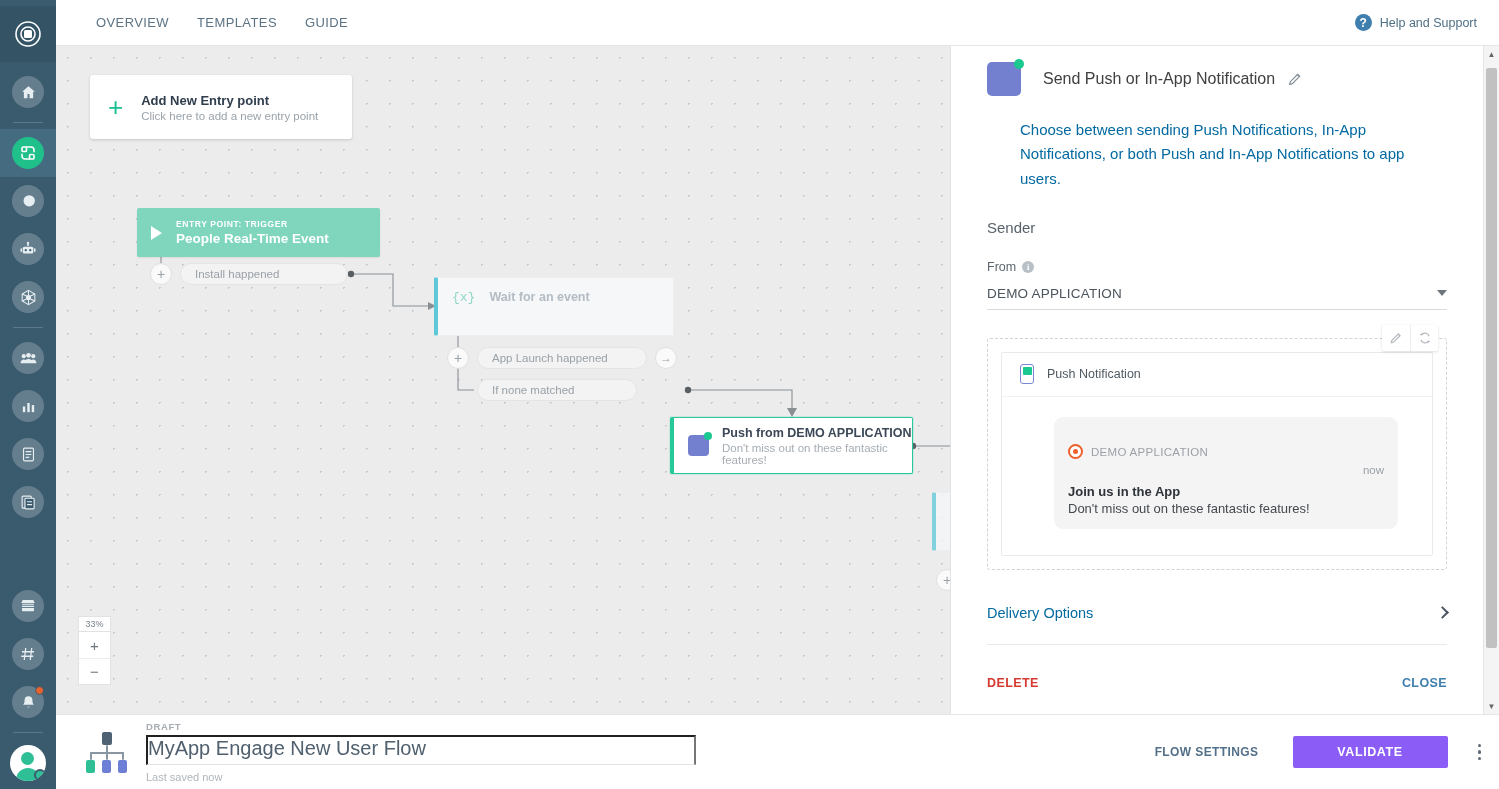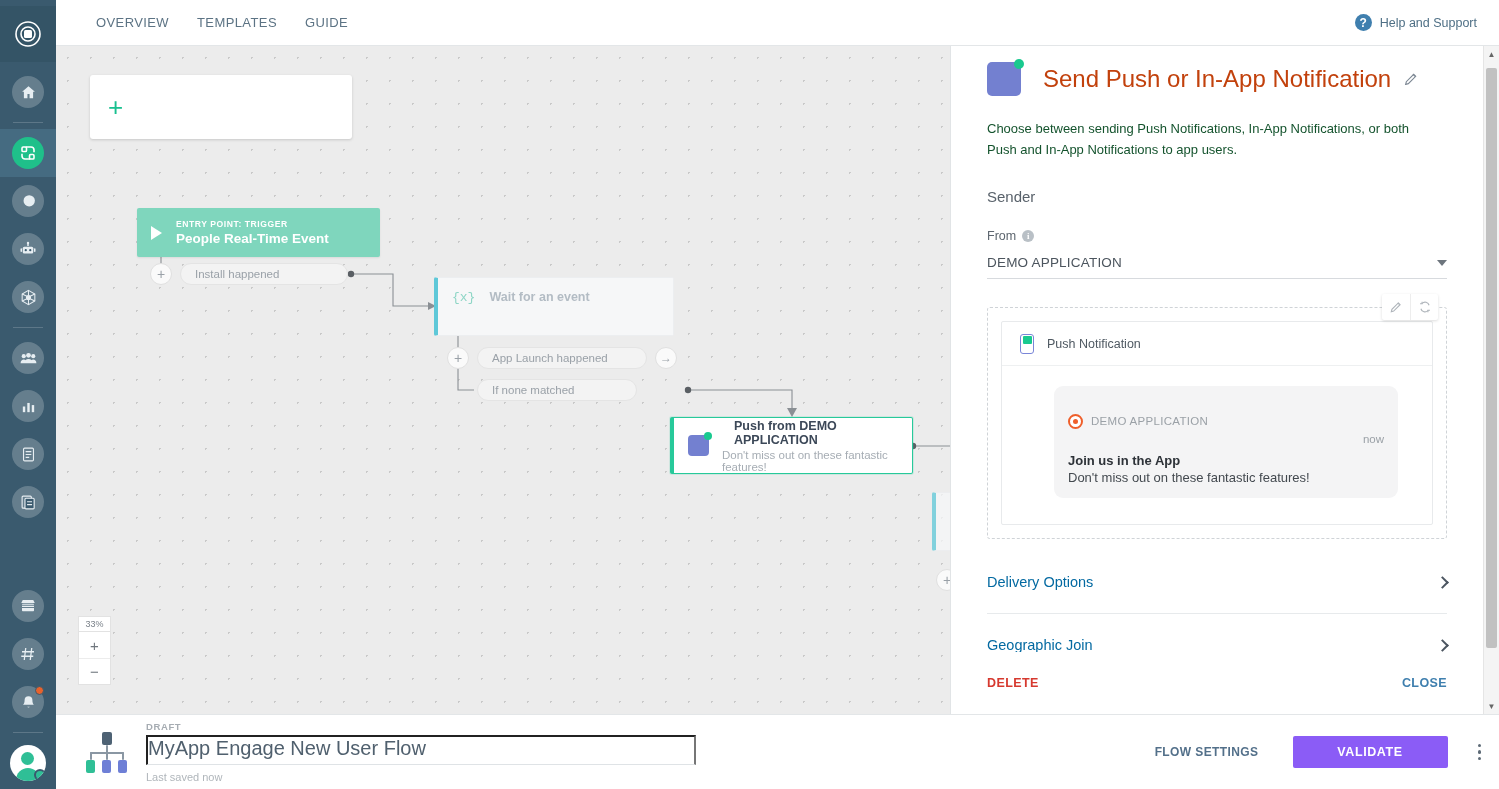--- a/index.html
+++ b/index.html
@@ -162,21 +162,21 @@
     cursor: pointer; box-shadow: 0 0 0 1px rgba(39,201,154,.15);
   }
   .pushnode .sq {
     width: 21px; height: 21px; border-radius: 4px; background: #7380d0;
     margin-right: 13px; position: relative; flex: none;
   }
   .pushnode .sq::after {
     content:''; position:absolute; right:-3px; top:-3px;
     width:8px;height:8px;border-radius:50%;background:#19c98f;
   }
-  .pushnode .t1 { font-size: 12.5px; font-weight: bold; color: #3c4858; margin-left: 12px; }
+  .pushnode .t1 { font-size: 12.5px; font-weight: bold; color: #3c4858; }
   .pushnode .t2 { font-size: 11.5px; color: #a6adb4; margin-top: 2px; }
 
   .ghostnode {
     left: 876px; top: 446px; width: 120px; height: 59px;
     background: #f6f7f8; border: 1px solid #eceef0; border-left: 4px solid #5ec8d8;
     border-radius: 2px; display:flex; align-items:flex-start; padding:12px 0 0 14px;
     opacity: .75;
   }
   .ghostplus {
     left: 880px; top: 523px;
@@ -221,26 +221,27 @@
   .panel-head { display: flex; align-items: center; }
   .panel-sq {
     width: 34px; height: 34px; border-radius: 5px; background: #7380d0;
     position: relative; flex: none;
   }
   .panel-sq::after {
     content:''; position:absolute; right:-3px; top:-3px;
     width:10px;height:10px;border-radius:50%;background:#19c98f;
   }
   .panel-title {
-    font-size: 24px; font-weight: 300; color: #c2410c; margin-left: 22px;
+    font-size: 16px; font-weight: 300; color: #404040; margin-left: 22px;
   }
   .panel-edit { margin-left: 12px; color: #7d8894; cursor: pointer; display:flex; }
   .panel-desc {
-    margin-top: 22px; font-size: 13px; line-height: 1.62; color: #14532d;
+    margin-top: 22px; font-size: 15px; line-height: 1.62; color: #0369a1;
     max-width: 452px;
+    margin-left: 33px;
   }
   .panel-section-title { margin-top: 28px; font-size: 15px; color: #59626b; }
 
   .field { margin-top: 24px; }
   .field-label { font-size: 12.5px; color: #5d666f; display: flex; align-items: center; gap: 6px; }
   .info-dot {
     width: 12px; height: 12px; border-radius: 50%; background: #b9c0c6;
     color: #fff; font-size: 9px; font-weight: bold;
     display: flex; align-items: center; justify-content: center;
     font-family: "Liberation Serif", serif;
@@ -549,20 +550,24 @@
       <path class="conn" d="M632 344 H 736 V 362"></path>
       <polygon points="731,362 741,362 736,371" fill="#8a8f94"></polygon>
       <circle cx="632" cy="344" r="3.2" fill="#5a5f64"></circle>
 
       <path class="conn" d="M857 400 H 894"></path>
       <circle cx="857" cy="400" r="3.2" fill="#5a5f64"></circle>
     </svg>
 
     <div class="node entry-add">
       <span class="plus">+</span>
+      <span>
+        <span class="ttl" style="display:block">Add New Entry point</span>
+        <span class="sub" style="display:block">Click here to add a new entry point</span>
+      </span>
     </div>
 
     <div class="node trigger">
       <span class="play"></span>
       <span>
         <span class="kicker" style="display:block">ENTRY POINT: TRIGGER</span>
         <span class="name" style="display:block">People Real-Time Event</span>
       </span>
     </div>
 

